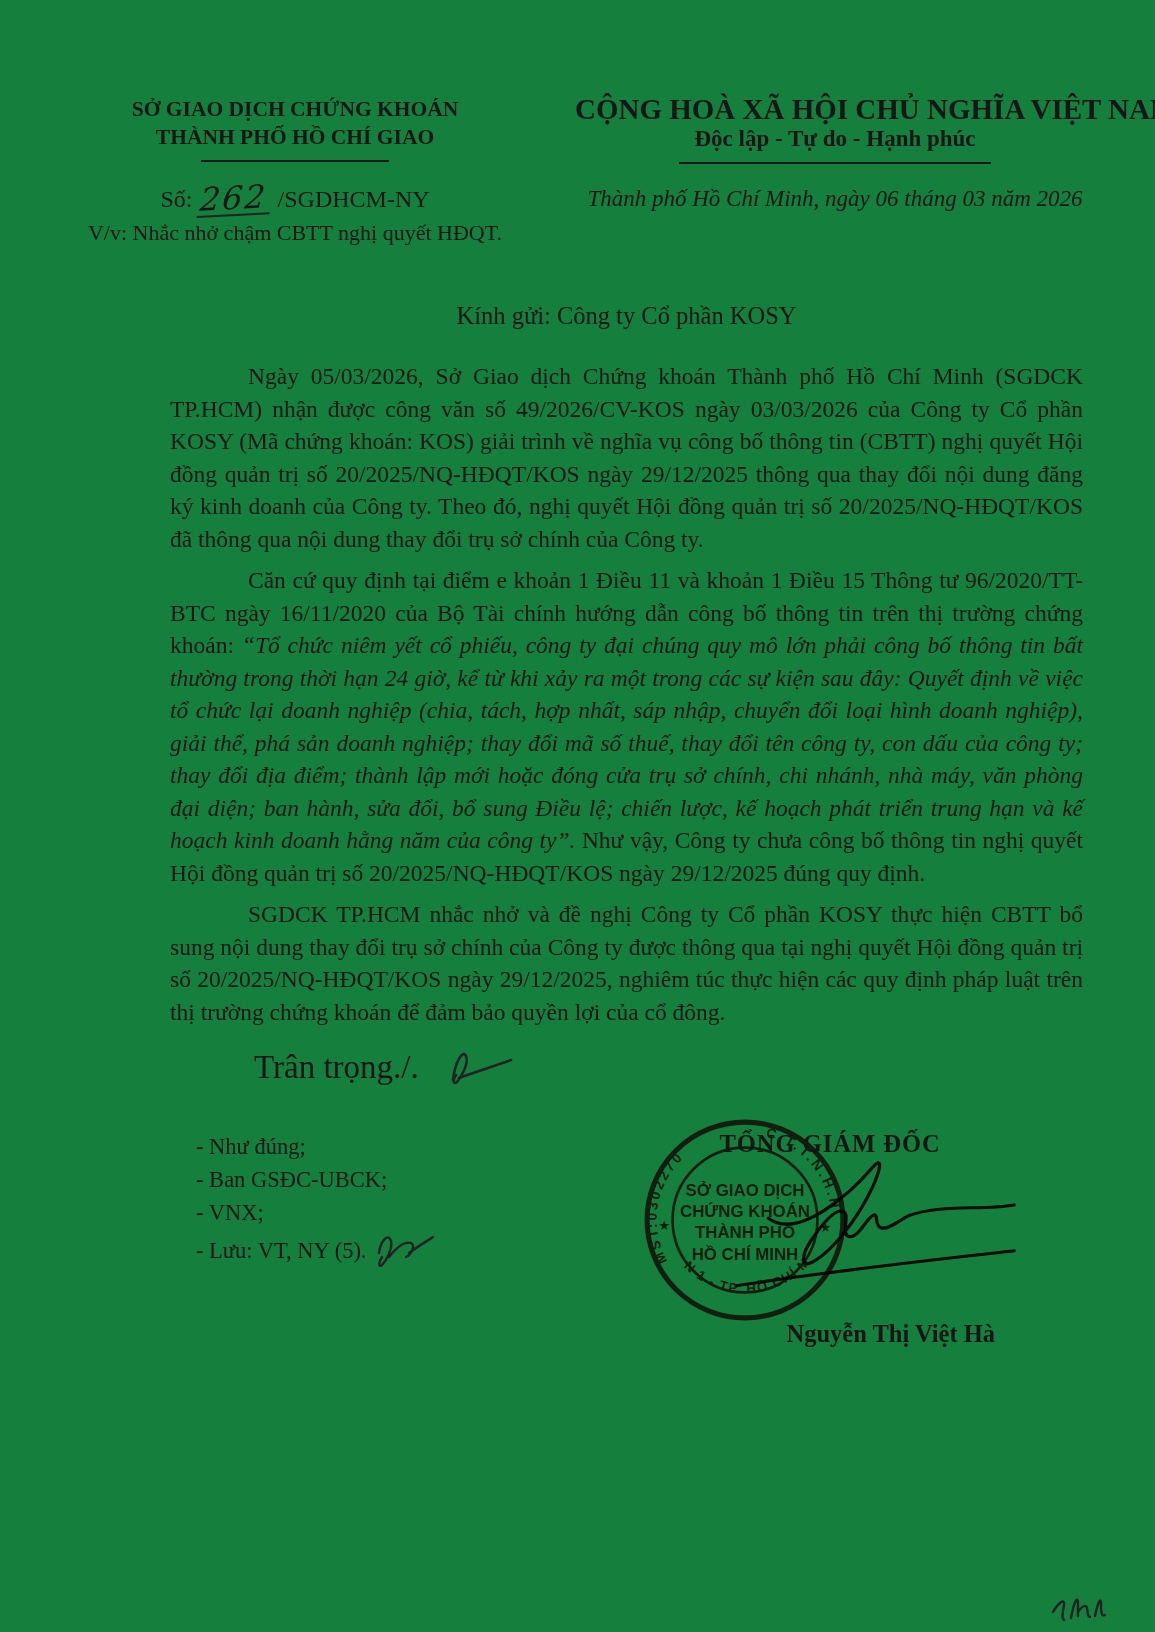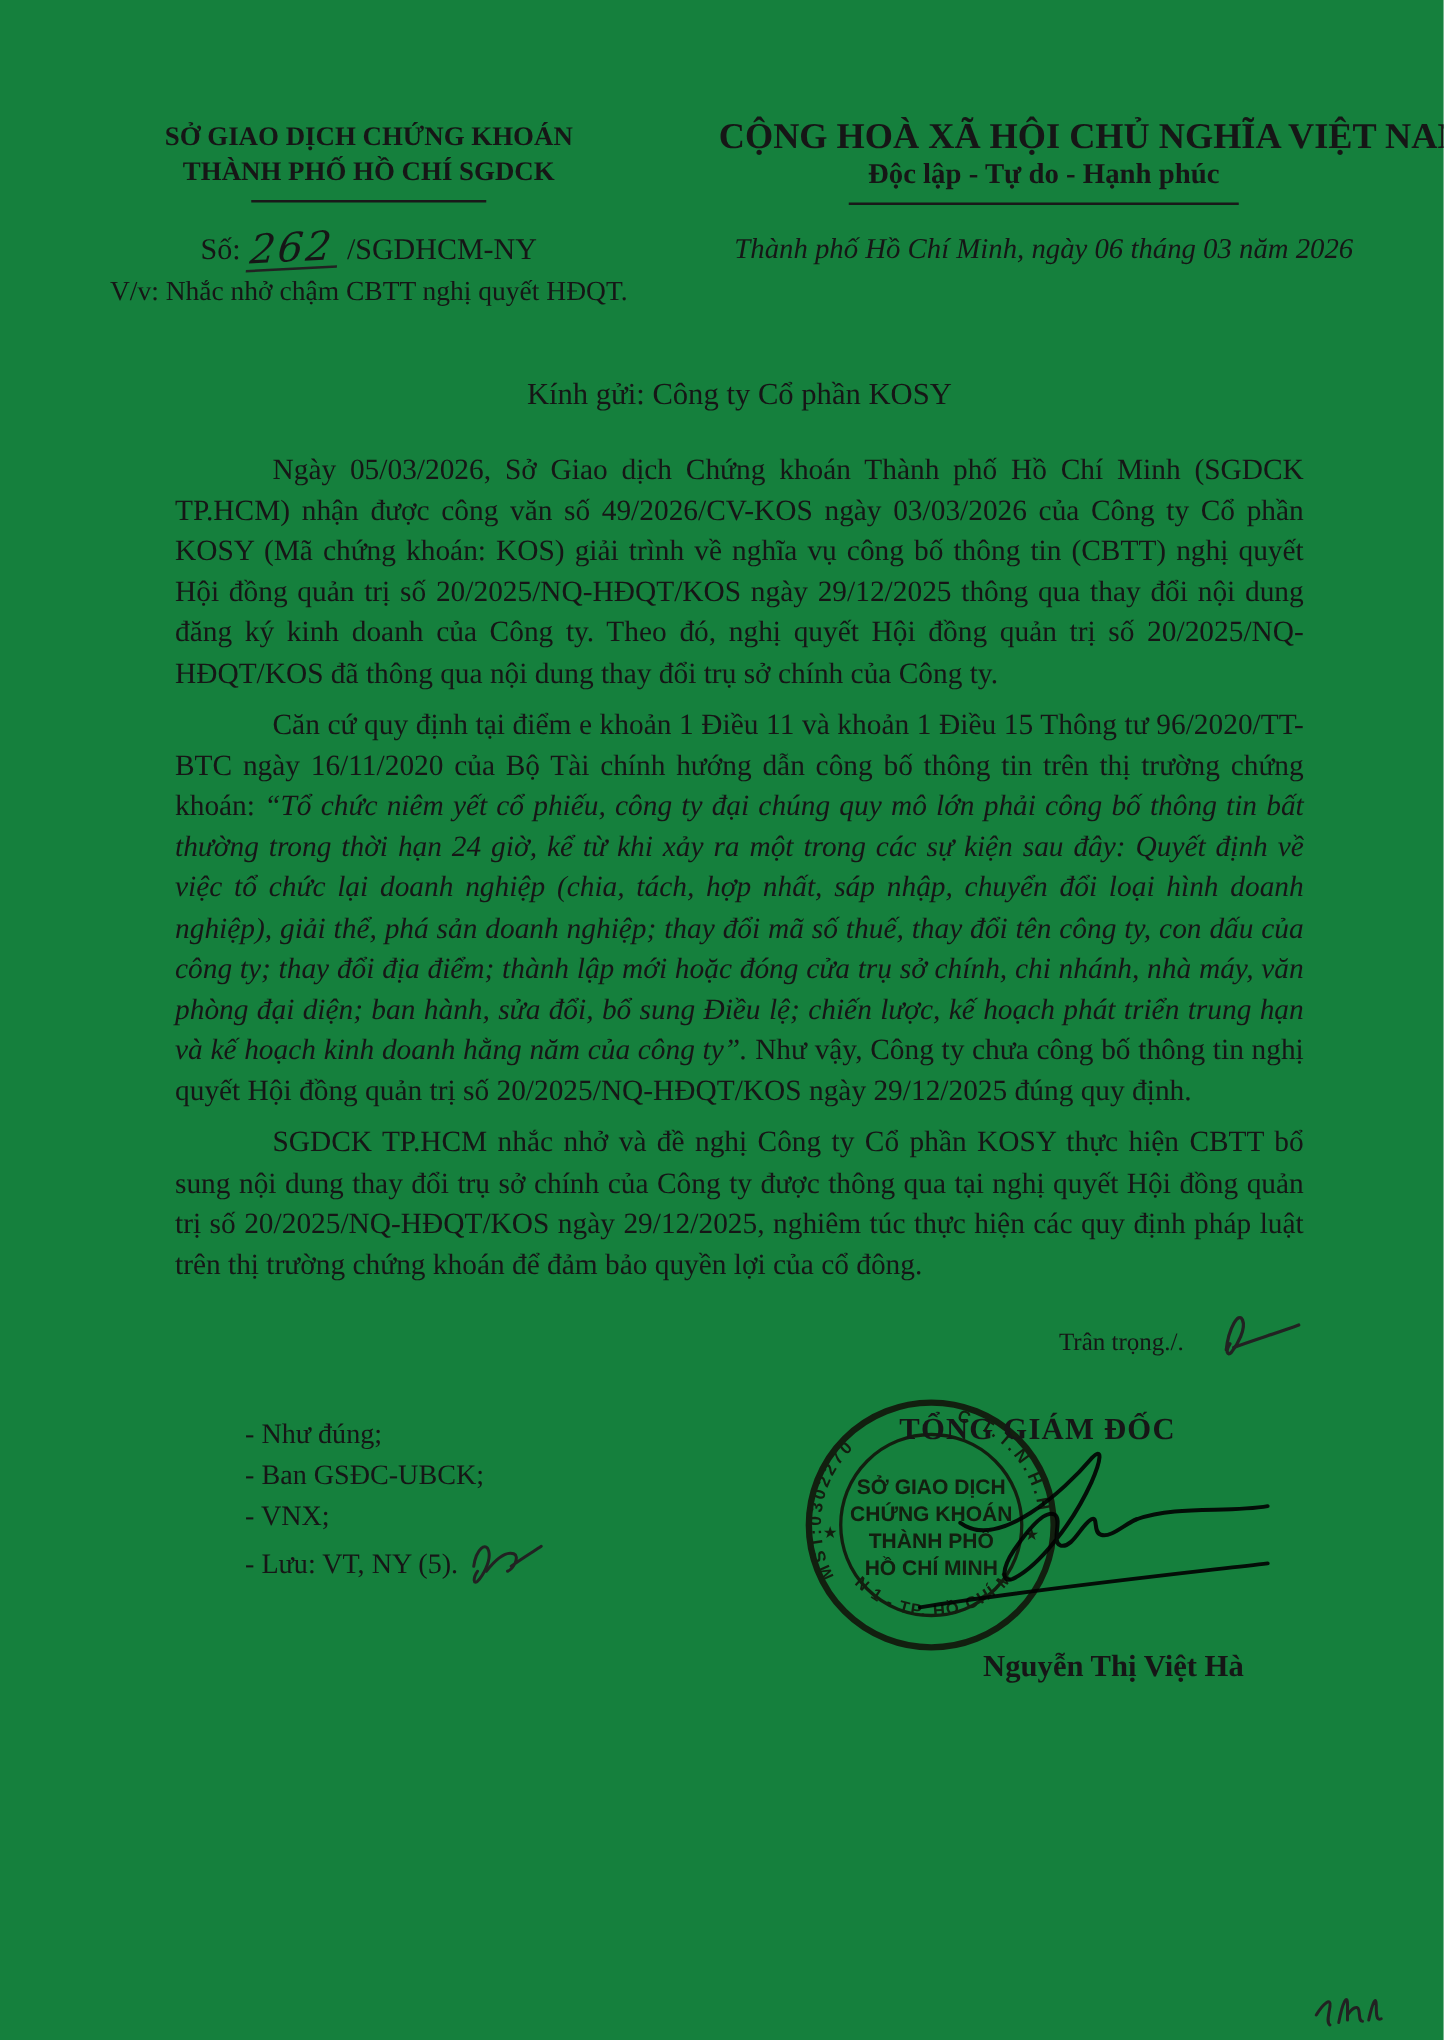--- a/index.html
+++ b/index.html
@@ -26,28 +26,28 @@
   .ref-line{margin-top:18px;font-size:24px;white-space:nowrap;}
   .hand-number{
     font-family:"DejaVu Serif",serif;font-style:italic;font-size:32px;
     letter-spacing:2px;display:inline-block;transform:rotate(-3deg) skewX(-8deg);
     line-height:1;position:relative;top:2px;padding:0 4px 0 2px;
     border-bottom:2px solid #222;
   }
   .subject-line{margin-top:6px;font-size:22px;white-space:nowrap;}
   .date-line{margin-top:22px;font-style:italic;font-size:23px;white-space:nowrap;}
   
-  .main{margin-top:56px;padding:0 112px 0 140px;}
+  .main{margin-top:56px;padding:0 72px 0 140px;margin-left:30px;}
   .salutation{text-align:center;font-size:24.5px;margin:0 0 30px 0;}
   .para{
     font-size:23.5px;line-height:32.5px;text-align:justify;
     text-indent:78px;margin:0 0 9px 0;
   }
   .quote-italic{font-style:italic;}
-  .closing-row{margin:16px 0 0 84px;display:flex;align-items:flex-end;gap:18px;font-size:20px;justify-content:flex-end;}
+  .closing-row{margin:16px 0 0 84px;display:flex;align-items:flex-end;gap:18px;font-size:33px;}
   .paraph-svg{display:inline-block;}
   
   .footer{display:flex;margin-top:44px;padding-left:196px;}
   .recipients{font-size:22.5px;line-height:33px;}
   .recipients-label{font-weight:bold;font-style:italic;font-size:23px;}
   .recipient-item{white-space:nowrap;}
   .luu-row{display:flex;align-items:flex-end;gap:2px;}
   .sign-block{position:relative;width:330px;margin-left:auto;margin-right:160px;}
   .sign-title{
     position:relative;z-index:4;text-align:center;font-weight:bold;font-size:24.5px;
@@ -72,21 +72,21 @@
   }
 </style>
 </head>
 <body>
 
 <div class="sheet">
 
   <div class="lh-row">
     <div class="lh-left">
       <div class="org-line">SỞ GIAO DỊCH CHỨNG KHOÁN</div>
-      <div class="org-line">THÀNH PHỐ HỒ CHÍ SGDCK</div>
+      <div class="org-line">THÀNH PHỐ HỒ CHÍ GIAO</div>
       <div class="rule rule-left"></div>
       <div class="ref-line">
         <span>Số:</span>
         <span class="hand-number">262</span>
         <span>/SGDHCM-NY</span>
       </div>
       <div class="subject-line">V/v: Nhắc nhở chậm CBTT nghị quyết HĐQT.</div>
     </div>
     <div class="lh-right">
       <div class="nat-line1">CỘNG HOÀ XÃ HỘI CHỦ NGHĨA VIỆT NAM</div>

